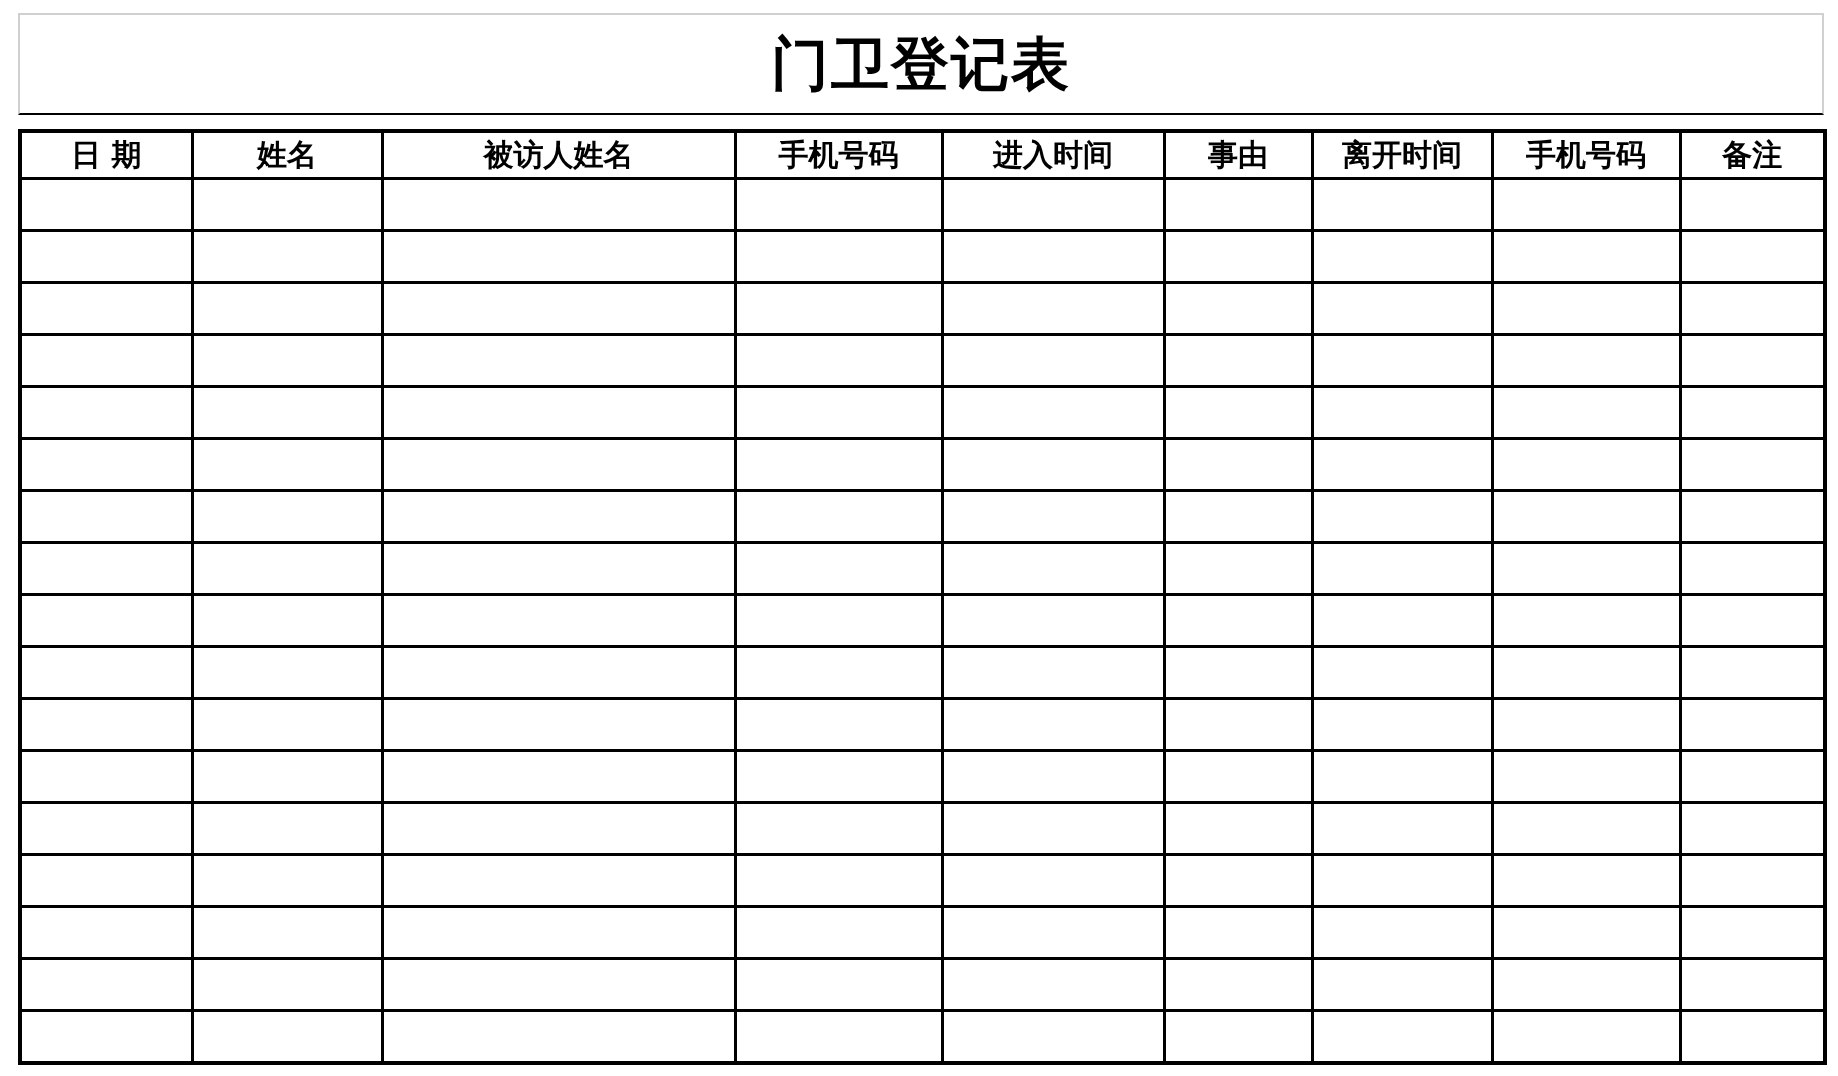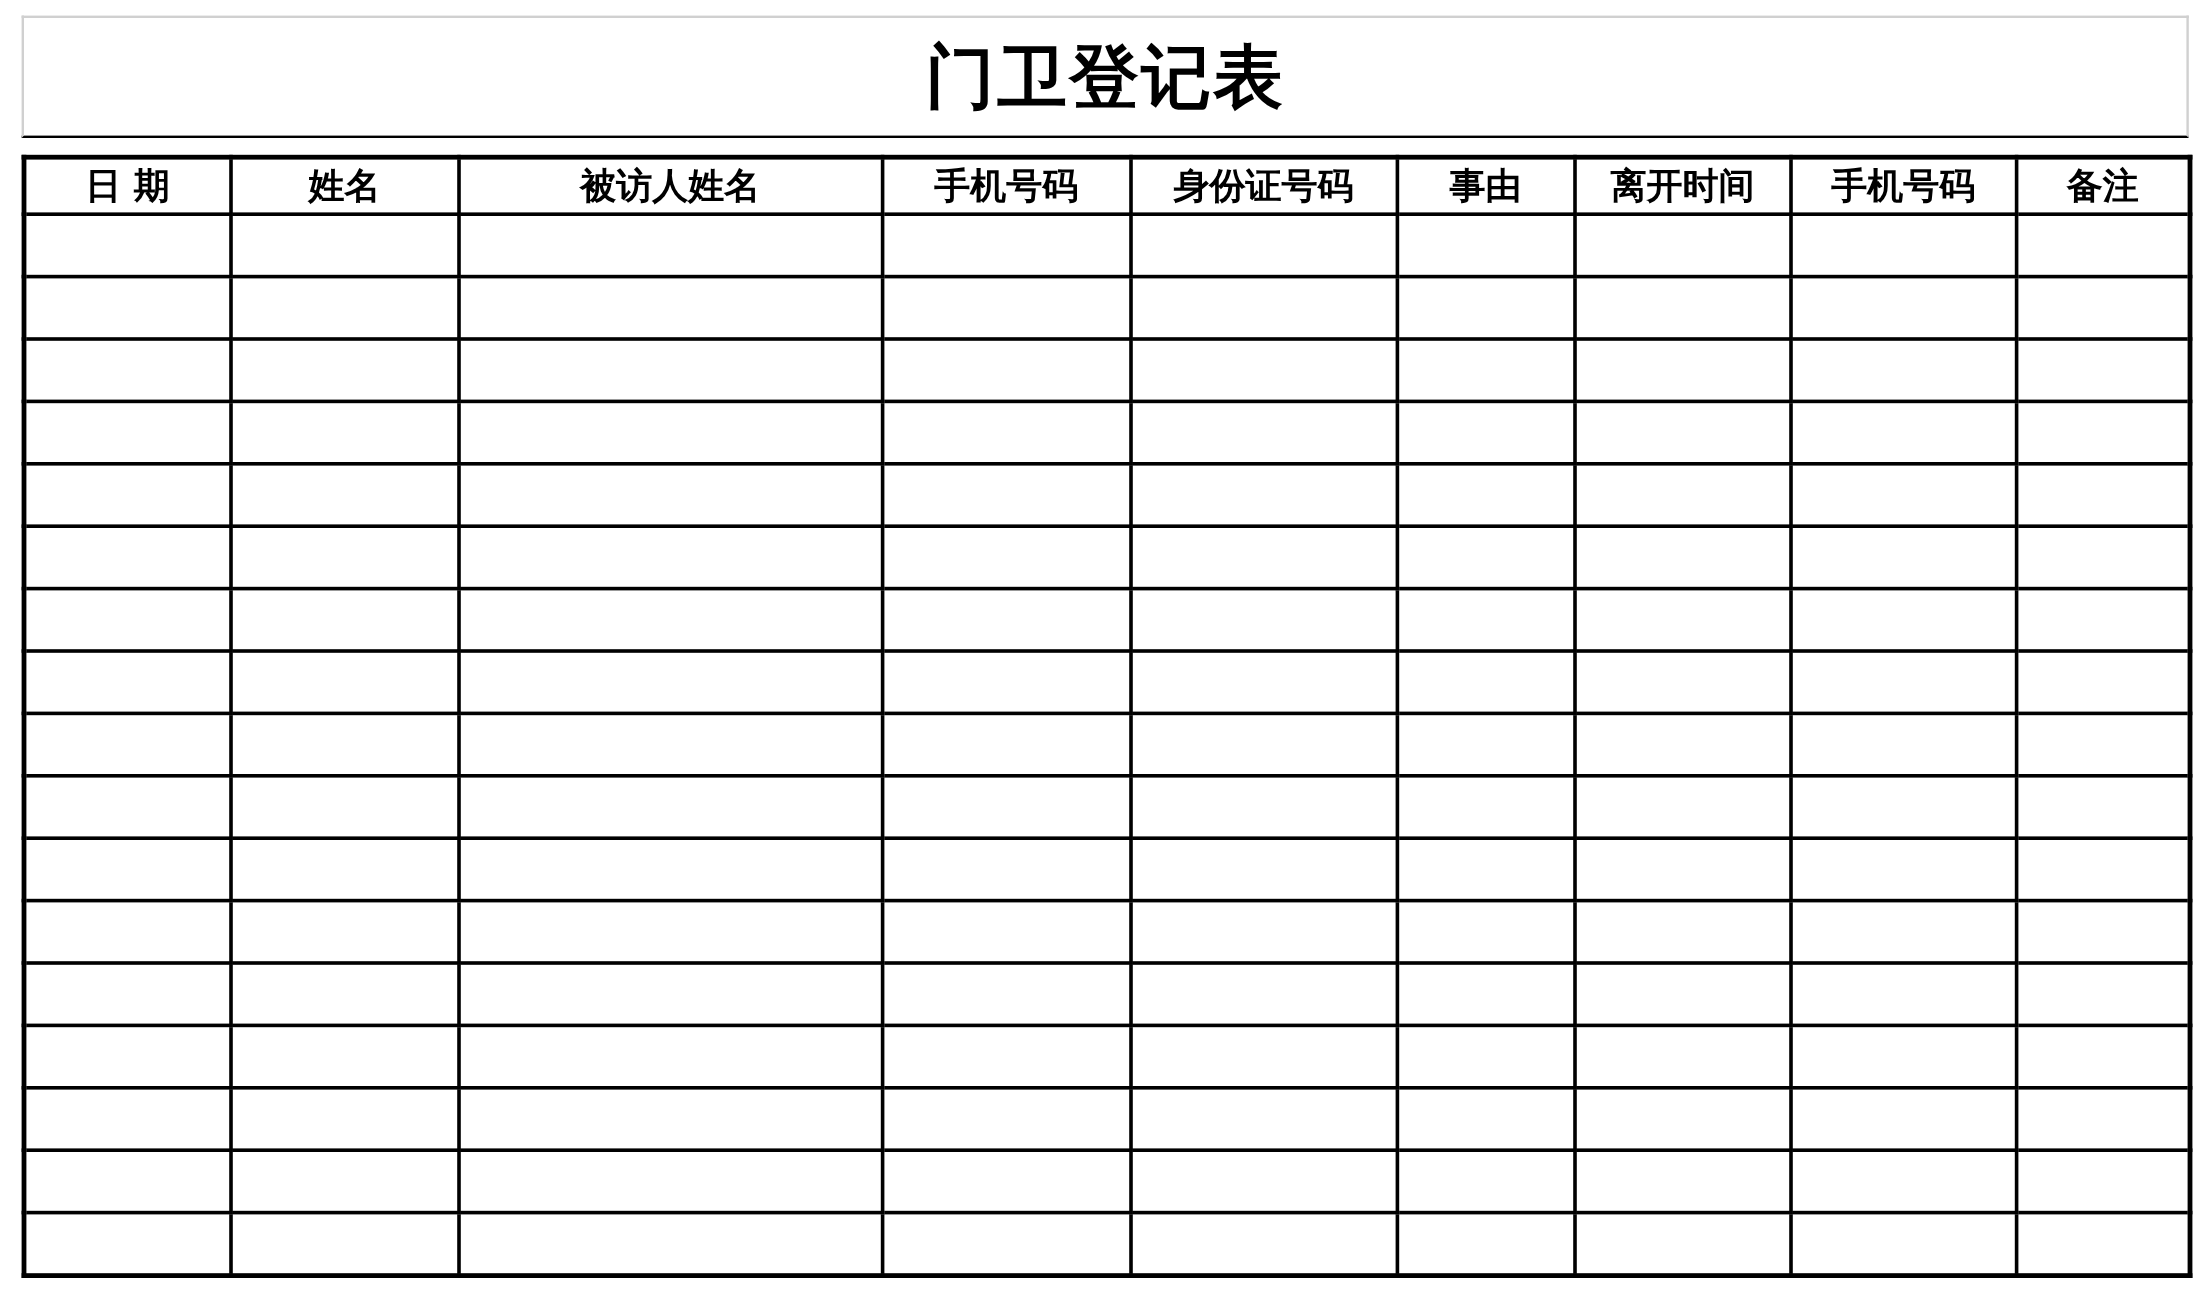--- a/index.html
+++ b/index.html
@@ -85,21 +85,21 @@
         <col style="width: 180px;">
         <col style="width: 188px;">
         <col style="width: 145px;">
       </colgroup>
     <thead>
       <tr id="header-row">
           <th>日 期</th>
           <th>姓名</th>
           <th>被访人姓名</th>
           <th>手机号码</th>
-          <th>身份证号码</th>
+          <th>进入时间</th>
           <th>事由</th>
           <th>离开时间</th>
           <th>手机号码</th>
           <th>备注</th>
         </tr>
     </thead>
     <tbody id="body-rows">
         <tr>
           <td></td>
           <td></td>

